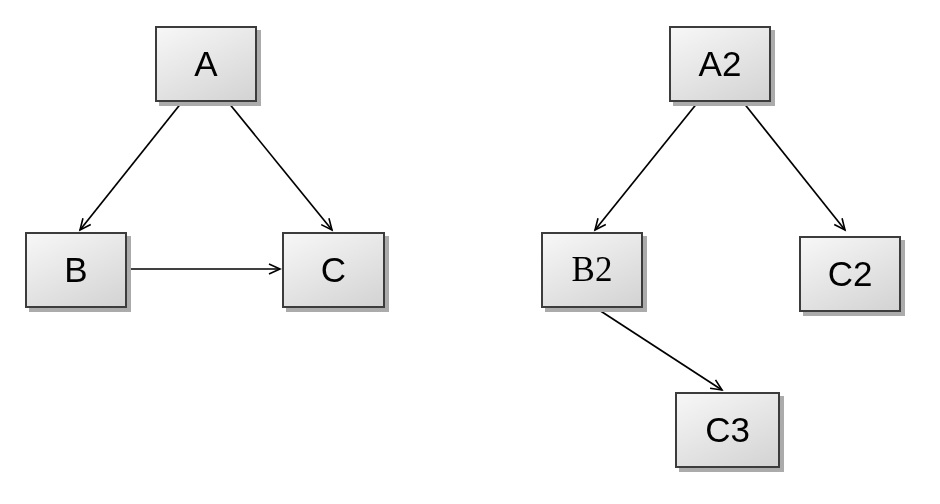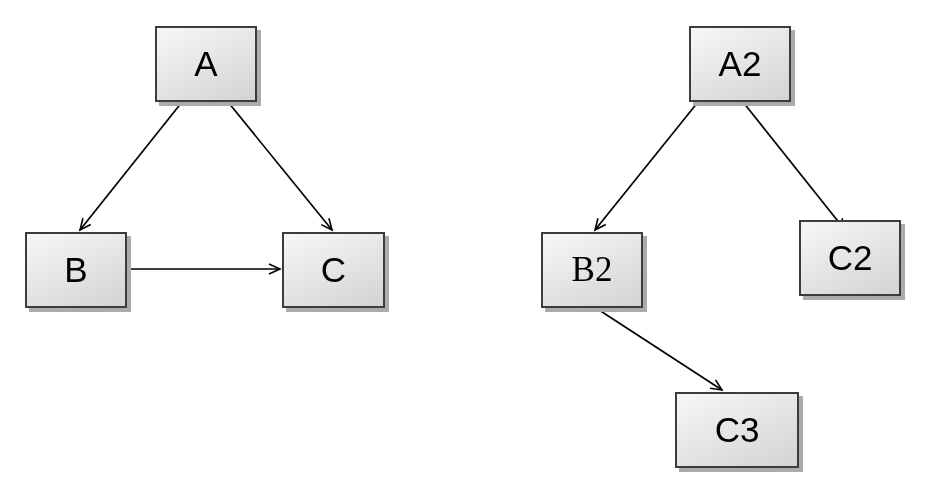--- a/index.html
+++ b/index.html
@@ -64,26 +64,26 @@
   <div id="node-layer">
       <div class="node" style="left: 155px; top: 26px; width: 102px; height: 76px; background: linear-gradient(155deg, rgb(247, 247, 247), rgb(211, 211, 211)); border: 2px solid rgb(60, 60, 60); box-shadow: rgb(171, 171, 171) 4px 4px 0px; color: rgb(0, 0, 0);">
         <span class="node-label">A</span>
       </div>
       <div class="node" style="left: 25px; top: 232px; width: 102px; height: 76px; background: linear-gradient(155deg, rgb(247, 247, 247), rgb(211, 211, 211)); border: 2px solid rgb(60, 60, 60); box-shadow: rgb(171, 171, 171) 4px 4px 0px; color: rgb(0, 0, 0);">
         <span class="node-label">B</span>
       </div>
       <div class="node" style="left: 282px; top: 232px; width: 103px; height: 76px; background: linear-gradient(155deg, rgb(247, 247, 247), rgb(211, 211, 211)); border: 2px solid rgb(60, 60, 60); box-shadow: rgb(171, 171, 171) 4px 4px 0px; color: rgb(0, 0, 0);">
         <span class="node-label">C</span>
       </div>
-      <div class="node" style="left: 669px; top: 26px; width: 102px; height: 76px; background: linear-gradient(155deg, rgb(247, 247, 247), rgb(211, 211, 211)); border: 2px solid rgb(60, 60, 60); box-shadow: rgb(171, 171, 171) 4px 4px 0px; color: rgb(0, 0, 0); margin-left: 20px;">
+      <div class="node" style="left: 669px; top: 26px; width: 102px; height: 76px; background: linear-gradient(155deg, rgb(247, 247, 247), rgb(211, 211, 211)); border: 2px solid rgb(60, 60, 60); box-shadow: rgb(171, 171, 171) 4px 4px 0px; color: rgb(0, 0, 0);">
         <span class="node-label">A2</span>
       </div>
       <div class="node" style="left: 541px; top: 232px; width: 102px; height: 76px; background: linear-gradient(155deg, rgb(247, 247, 247), rgb(211, 211, 211)); border: 2px solid rgb(60, 60, 60); box-shadow: rgb(171, 171, 171) 4px 4px 0px; color: rgb(0, 0, 0); font-family: Liberation Serif, serif;">
         <span class="node-label">B2</span>
       </div>
-      <div class="node" style="left: 799px; top: 220px; width: 102px; height: 76px; background: linear-gradient(155deg, rgb(247, 247, 247), rgb(211, 211, 211)); border: 2px solid rgb(60, 60, 60); box-shadow: rgb(171, 171, 171) 4px 4px 0px; color: rgb(0, 0, 0);">
+      <div class="node" style="left: 799px; top: 236px; width: 102px; height: 76px; background: linear-gradient(155deg, rgb(247, 247, 247), rgb(211, 211, 211)); border: 2px solid rgb(60, 60, 60); box-shadow: rgb(171, 171, 171) 4px 4px 0px; color: rgb(0, 0, 0);">
         <span class="node-label">C2</span>
       </div>
-      <div class="node" style="left: 675px; top: 392px; width: 124px; height: 76px; background: linear-gradient(155deg, rgb(247, 247, 247), rgb(211, 211, 211)); border: 2px solid rgb(60, 60, 60); box-shadow: rgb(171, 171, 171) 4px 4px 0px; color: rgb(0, 0, 0);">
+      <div class="node" style="left: 675px; top: 392px; width: 105px; height: 76px; background: linear-gradient(155deg, rgb(247, 247, 247), rgb(211, 211, 211)); border: 2px solid rgb(60, 60, 60); box-shadow: rgb(171, 171, 171) 4px 4px 0px; color: rgb(0, 0, 0);">
         <span class="node-label">C3</span>
       </div>
     </div>
 </div>
 
 </body></html>

